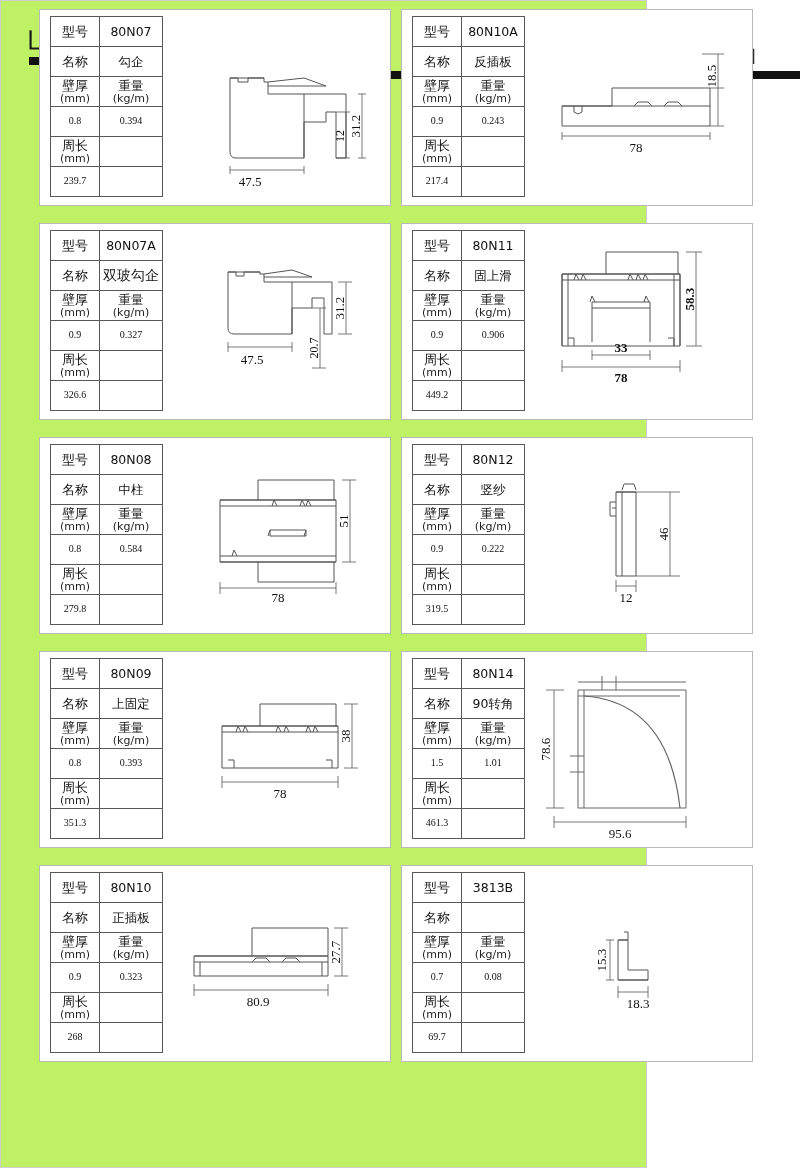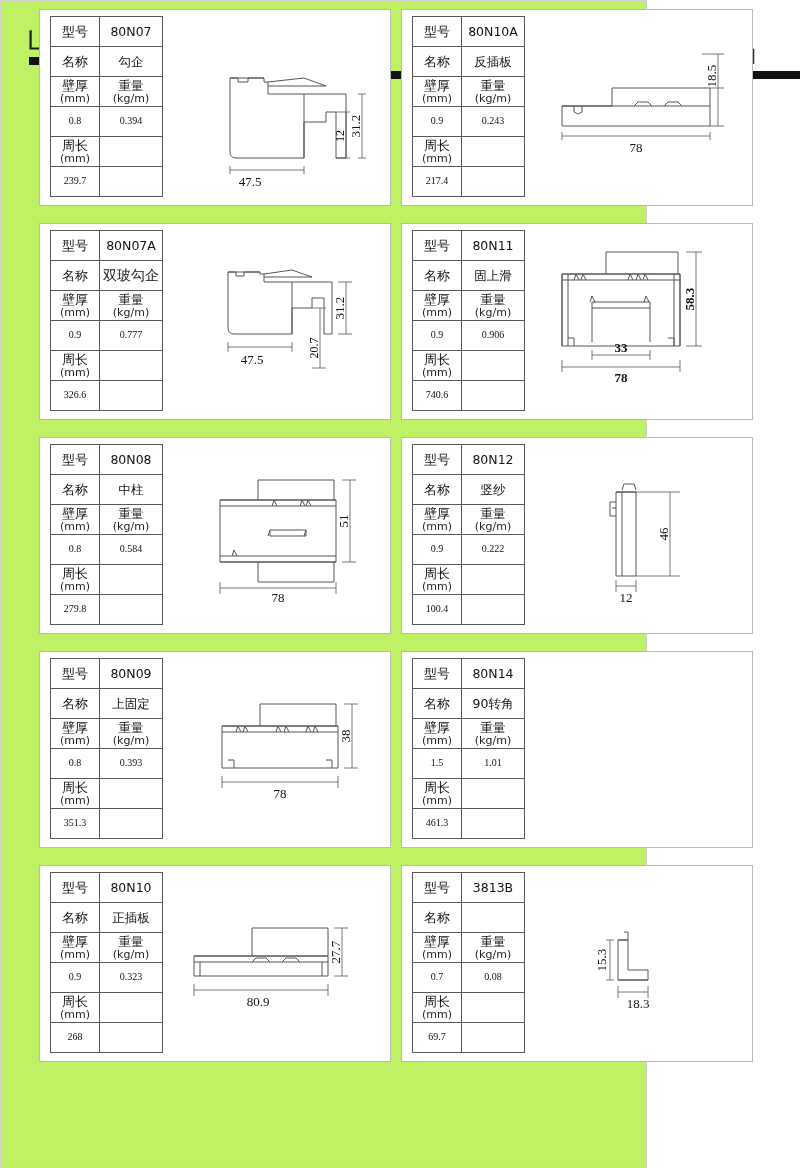--- a/index.html
+++ b/index.html
@@ -190,21 +190,21 @@
       <tr>
         <td class="lbl">名称</td>
         <td class="val" style="font-size:14px;">双玻勾企</td>
       </tr>
       <tr>
         <td class="lbl"><span>壁厚</span><span class="unit">(mm)</span></td>
         <td class="val"><span>重量</span><span class="unit">(kg/m)</span></td>
       </tr>
       <tr>
         <td class="lbl num">0.9</td>
-        <td class="val num">0.777</td>
+        <td class="val num">0.327</td>
       </tr>
       <tr>
         <td class="lbl"><span>周长</span><span class="unit">(mm)</span></td>
         <td class="val"></td>
       </tr>
       <tr>
         <td class="lbl num">326.6</td>
         <td class="val"></td>
       </tr>
     </tbody>
@@ -247,21 +247,21 @@
       </tr>
       <tr>
         <td class="lbl num">0.9</td>
         <td class="val num">0.906</td>
       </tr>
       <tr>
         <td class="lbl"><span>周长</span><span class="unit">(mm)</span></td>
         <td class="val"></td>
       </tr>
       <tr>
-        <td class="lbl num">740.6</td>
+        <td class="lbl num">449.2</td>
         <td class="val"></td>
       </tr>
     </tbody>
       </table>
     <div class="drawing" style="left:148px;top:18px;font-weight:bold;">
       <svg width="200" height="160" viewBox="0 0 200 160">
         <g fill="none" stroke="#555" stroke-width="1">
           <path d="M12,32 L12,104 L130,104 L130,32 Z"></path>
           <path d="M12,32 L12,104 M130,32 L130,104"></path>
           <path d="M18,32 L18,104 M124,32 L124,104"></path>
@@ -356,21 +356,21 @@
       </tr>
       <tr>
         <td class="lbl num">0.9</td>
         <td class="val num">0.222</td>
       </tr>
       <tr>
         <td class="lbl"><span>周长</span><span class="unit">(mm)</span></td>
         <td class="val"></td>
       </tr>
       <tr>
-        <td class="lbl num">100.4</td>
+        <td class="lbl num">319.5</td>
         <td class="val"></td>
       </tr>
     </tbody>
       </table>
     <div class="drawing" style="left:178px;top:30px;">
       <svg width="140" height="140" viewBox="0 0 140 140">
         <g fill="none" stroke="#555" stroke-width="1">
           <path d="M36,24 L36,108 L56,108 L56,24 Z"></path>
           <path d="M36,24 L56,24 M42,24 L42,108"></path>
           <path d="M36,34 L30,34 L30,48 L36,48"></path>
@@ -459,20 +459,41 @@
       <tr>
         <td class="lbl"><span>周长</span><span class="unit">(mm)</span></td>
         <td class="val"></td>
       </tr>
       <tr>
         <td class="lbl num">461.3</td>
         <td class="val"></td>
       </tr>
     </tbody>
       </table>
+    <div class="drawing" style="left:118px;top:16px;">
+      <svg width="230" height="180" viewBox="0 0 230 180">
+        <g fill="none" stroke="#666" stroke-width="1">
+          <path d="M58,22 L58,140"></path>
+          <path d="M64,22 L64,140"></path>
+          <path d="M58,22 L166,22"></path>
+          <path d="M58,28 L160,28"></path>
+          <path d="M166,22 L166,140 L58,140"></path>
+          <path d="M64,28 Q148,34 160,140" stroke-width="1.2"></path>
+          <path d="M82,8 L82,22 M96,8 L96,22"></path>
+          <path d="M58,14 L166,14"></path>
+          <path d="M50,88 L64,88 M50,104 L64,104"></path>
+        </g>
+        <g stroke="#555" stroke-width="0.8" fill="none">
+          <path d="M26,22 L44,22 M26,140 L44,140 M34,22 L34,140"></path>
+          <path d="M34,148 L34,160 M166,148 L166,160 M34,154 L166,154"></path>
+        </g>
+        <text class="dimtext" x="30" y="81" text-anchor="middle" transform="rotate(-90 30 81)">78.6</text>
+        <text class="dimtext" x="100" y="170" text-anchor="middle">95.6</text>
+      </svg>
+    </div>
   </div>
 
   <div class="panel" style="left:38px;top:864px;width:352px;height:197px;">
     <table class="spec-table">
       <tbody>
           <tr>
         <td class="lbl">型号</td>
         <td class="val">80N10</td>
       </tr>
       <tr>

